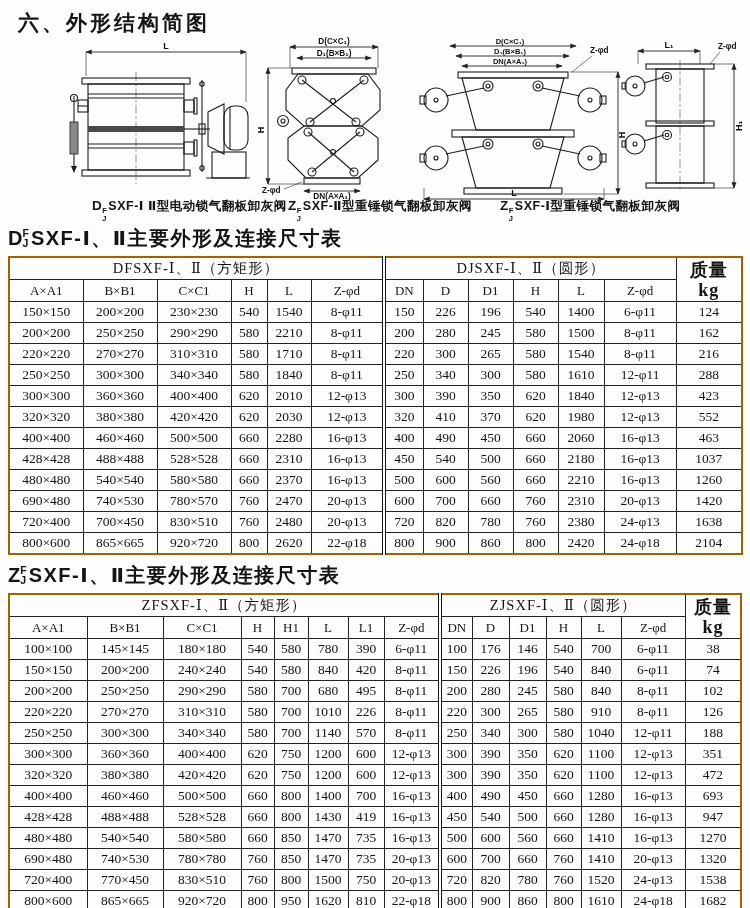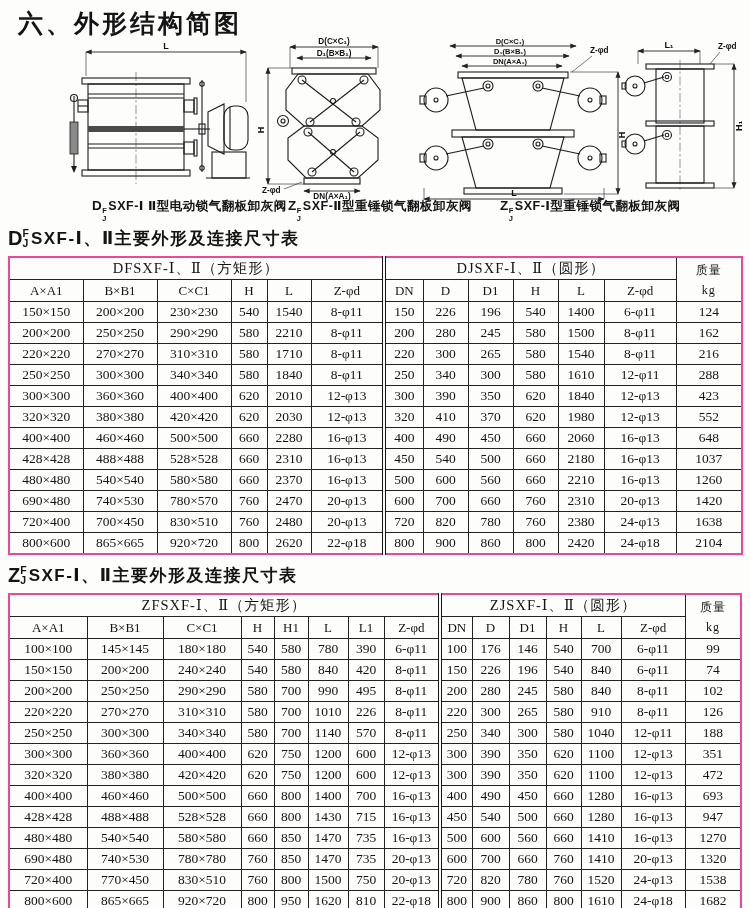--- a/index.html
+++ b/index.html
@@ -2,21 +2,21 @@
 <html><head>
 <meta charset="utf-8">
 <style>
   html,body { margin:0; padding:0; background:#e8e8e8; }
   .page {
     position:relative; width:750px; height:908px; margin:0 auto;
     background:#fdfdfc; color:#141414; overflow:hidden;
     font-family:"Liberation Sans","DejaVu Sans",sans-serif;
   }
   h1.doc-title {
-    margin:10px 0 0 18px; font-size:25px; font-weight:bold;
+    margin:10px 0 0 18px; font-size:21px; font-weight:bold;
     letter-spacing:3px; line-height:26px;
   }
   
   .strip { position:relative; height:160px; margin-top:2px; }
   .strip svg { position:absolute; overflow:visible; }
   svg .ln   { stroke:#1d1d1d; stroke-width:1.1; fill:none; }
   svg .fillc{ fill:#4a4a4a; stroke:none; }
   svg .grey { fill:#8a8a8a; stroke:#1d1d1d; stroke-width:0.8; }
   svg .dim  { stroke:#222; stroke-width:0.9; fill:none;
               marker-start:url(#ar); marker-end:url(#ar); }
@@ -30,36 +30,36 @@
   .captions { position:relative; height:20px; }
   .cap { position:absolute; top:0; font-size:12.5px; font-weight:bold; white-space:nowrap; letter-spacing:0.5px; }
   .capmain { font-size:13.5px; }
   .fj { display:inline-flex; flex-direction:column; line-height:1; vertical-align:-3px;
         font-size:7.5px; font-weight:bold; margin-right:1px; }
   .fj span { display:block; text-align:left; }
   
   .ttitle { display:flex; align-items:center; margin:5px 0 3px 8px; height:30px; }
   .ttitle .tmain { font-size:20px; font-weight:bold; }
   .ttitle .fj { font-size:10.5px; vertical-align:middle; margin-right:2px; }
-  .ttitle .trest { font-size:17px; font-weight:bold; letter-spacing:1.5px; }
+  .ttitle .trest { font-size:20px; font-weight:bold; letter-spacing:1.5px; }
   
   table.dims {
     border-collapse:collapse; table-layout:fixed; width:734px; margin-left:8px;
     font-family:"Liberation Serif","DejaVu Serif",serif;
-    border:2px solid #ec4899;
+    border:2px solid #a16207;
   }
   table.dims th, table.dims td {
     border:1px solid #222; text-align:center; vertical-align:middle;
     padding:0; height:20px; line-height:20px; font-weight:normal;
     font-size:13.5px; overflow:hidden; white-space:nowrap;
   }
   table.dims tr.grp th { font-size:14.5px; height:21px; line-height:21px; letter-spacing:1px; }
   table.dims tr.cols th { font-size:13px; height:21px; line-height:21px; }
   table.dims .sec { border-left:4px double #141414;margin-left:36px; }
-  table.dims th.massh div { line-height:20px; font-size:12px; }
+  table.dims th.massh div { line-height:20px; font-size:18px;font-weight:bold; }
 </style>
 </head>
 <body>
 
 <div class="page">
 
   <h1 class="doc-title">六、外形结构简图</h1>
 
   <svg width="0" height="0" style="position:absolute" aria-hidden="true">
     <defs>
@@ -405,21 +405,21 @@
           <td>500×500</td>
           <td>660</td>
           <td>2280</td>
           <td>16-φ13</td>
           <td class="sec">400</td>
           <td>490</td>
           <td>450</td>
           <td>660</td>
           <td>2060</td>
           <td>16-φ13</td>
-          <td>648</td>
+          <td>463</td>
         </tr>
         <tr>
           <td>428×428</td>
           <td>488×488</td>
           <td>528×528</td>
           <td>660</td>
           <td>2310</td>
           <td>16-φ13</td>
           <td class="sec">450</td>
           <td>540</td>
@@ -554,21 +554,21 @@
           <td>580</td>
           <td>780</td>
           <td>390</td>
           <td>6-φ11</td>
           <td class="sec">100</td>
           <td>176</td>
           <td>146</td>
           <td>540</td>
           <td>700</td>
           <td>6-φ11</td>
-          <td>99</td>
+          <td>38</td>
         </tr>
         <tr>
           <td>150×150</td>
           <td>200×200</td>
           <td>240×240</td>
           <td>540</td>
           <td>580</td>
           <td>840</td>
           <td>420</td>
           <td>8-φ11</td>
@@ -579,21 +579,21 @@
           <td>840</td>
           <td>6-φ11</td>
           <td>74</td>
         </tr>
         <tr>
           <td>200×200</td>
           <td>250×250</td>
           <td>290×290</td>
           <td>580</td>
           <td>700</td>
-          <td>990</td>
+          <td>680</td>
           <td>495</td>
           <td>8-φ11</td>
           <td class="sec">200</td>
           <td>280</td>
           <td>245</td>
           <td>580</td>
           <td>840</td>
           <td>8-φ11</td>
           <td>102</td>
         </tr>
@@ -682,21 +682,21 @@
           <td>16-φ13</td>
           <td>693</td>
         </tr>
         <tr>
           <td>428×428</td>
           <td>488×488</td>
           <td>528×528</td>
           <td>660</td>
           <td>800</td>
           <td>1430</td>
-          <td>715</td>
+          <td>419</td>
           <td>16-φ13</td>
           <td class="sec">450</td>
           <td>540</td>
           <td>500</td>
           <td>660</td>
           <td>1280</td>
           <td>16-φ13</td>
           <td>947</td>
         </tr>
         <tr>

